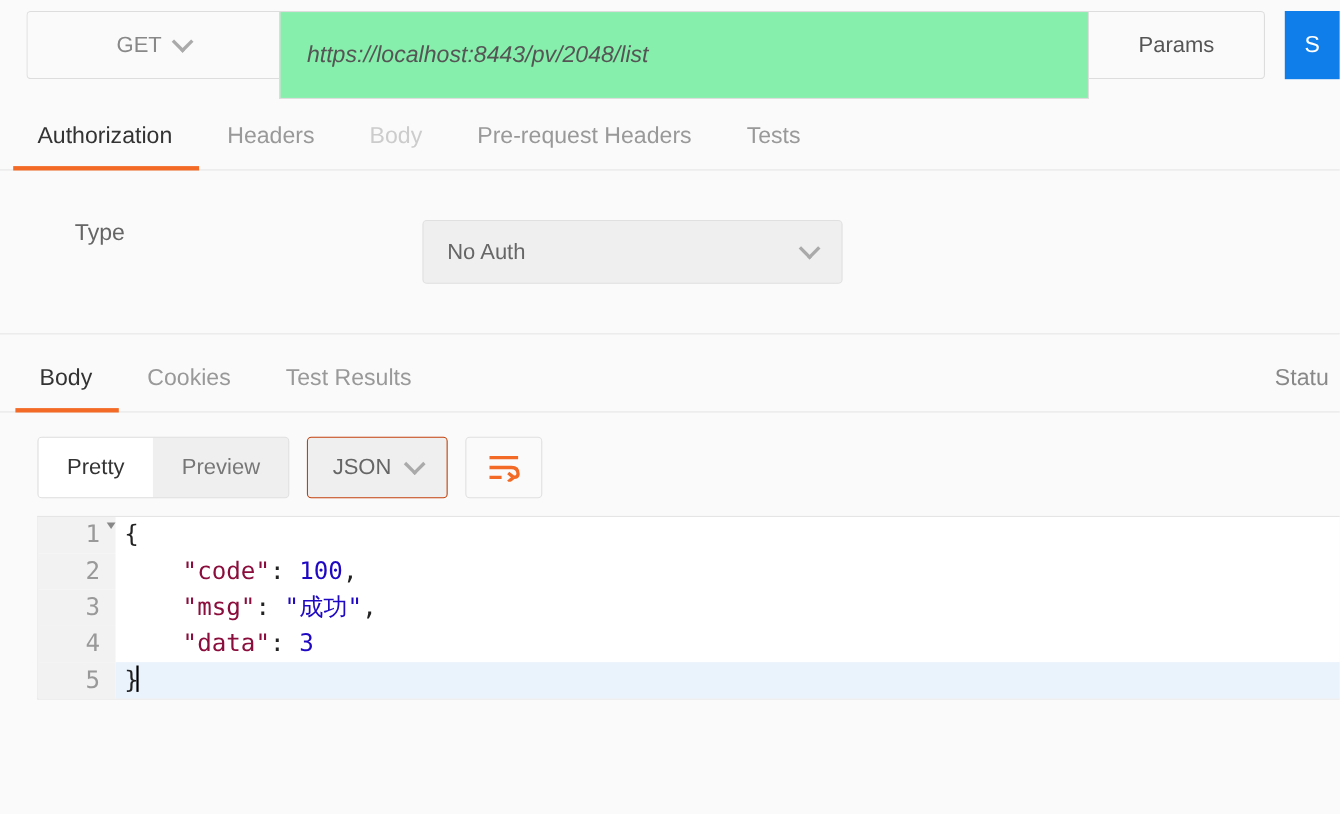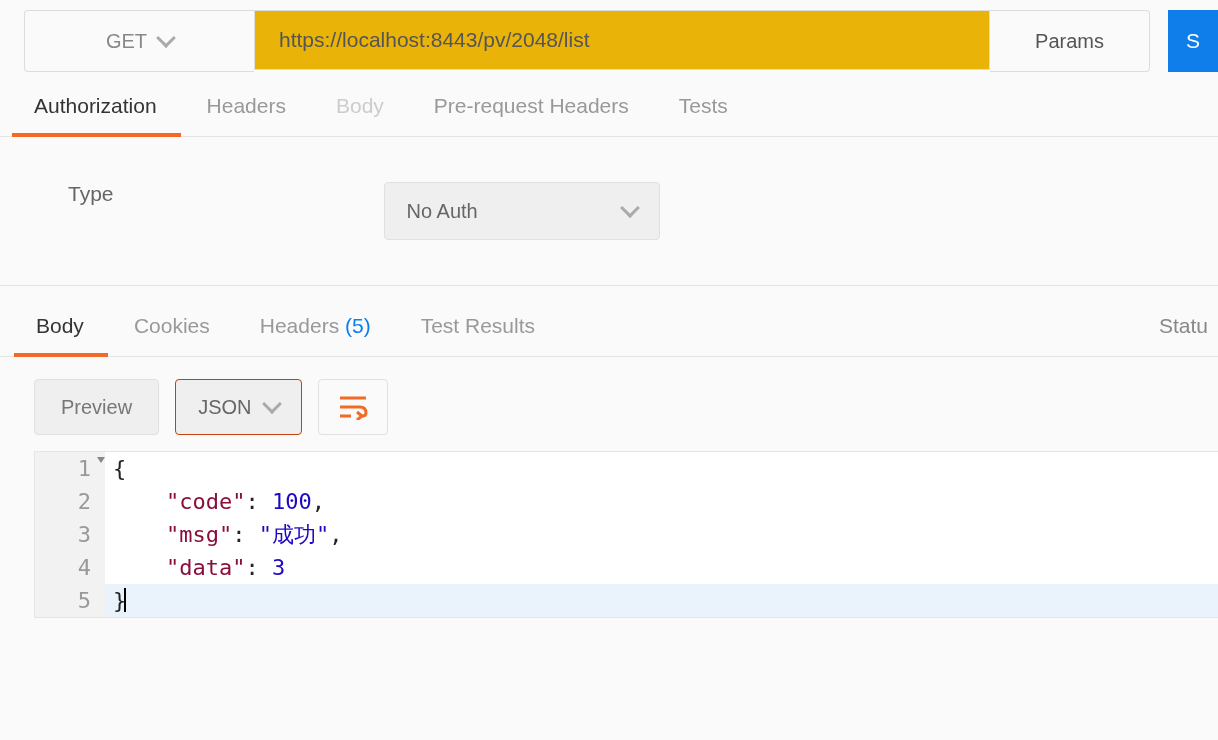--- a/index.html
+++ b/index.html
@@ -30,27 +30,28 @@
       border: 1px solid #ddd;
       border-right: none;
       border-radius: 4px 0 0 4px;
       color: #888;
       font-size: 20px;
       font-weight: 500;
       cursor: pointer;
     }
     .url-input {
       flex: 1;
-      height: 60px;
+      height: 80px;
       border: 1px solid #ddd;
       padding: 0 24px;
       font-size: 21px;
       color: #555;
-      background: #eab308;
+      background: #86efac;
       outline: none;
+      font-style: italic;
     }
     .params-btn {
       width: 160px;
       height: 62px;
       background: #fafafa;
       border: 1px solid #ddd;
       border-left: none;
       border-radius: 0 4px 4px 0;
       font-size: 20px;
       color: #555;
@@ -106,21 +107,21 @@
       gap: 270px;
     }
     .auth-label {
       font-size: 21px;
       color: #666;
     }
     .auth-select {
       display: flex;
       align-items: center;
       justify-content: space-between;
-      width: 276px;
+      width: 382px;
       height: 58px;
       background: #efefef;
       border: 1px solid #e0e0e0;
       border-radius: 4px;
       padding: 0 22px;
       font-size: 20px;
       color: #666;
       cursor: pointer;
     }
 
@@ -289,31 +290,28 @@
   <div class="auth-select">
     <span>No Auth</span>
     <span class="chevron-down"></span>
   </div>
 </div>
 
 <div class="resp-header">
   <div class="resp-tabs">
     <div class="resp-tab active">Body</div>
     <div class="resp-tab">Cookies</div>
-    <div class="resp-tab">
-      <span>Headers</span>
-      <span class="count-badge">(5)</span>
-    </div>
     <div class="resp-tab">Test Results</div>
   </div>
   <div class="status-text">Statu</div>
 </div>
 
 <div class="resp-toolbar">
   <div class="seg-group">
+    <button class="seg-btn active">Pretty</button>
     <button class="seg-btn">Preview</button>
   </div>
   <div class="format-select">
     <span>JSON</span>
     <span class="chevron-down"></span>
   </div>
   <div class="wrap-btn">
     <svg width="30" height="26" viewBox="0 0 30 26">
       <line x1="2" y1="4" x2="28" y2="4" stroke="#f26a25" stroke-width="3"></line>
       <path d="M2 13 H22 Q28 13 28 19 Q28 22 24 22" fill="none" stroke="#f26a25" stroke-width="3"></path>

